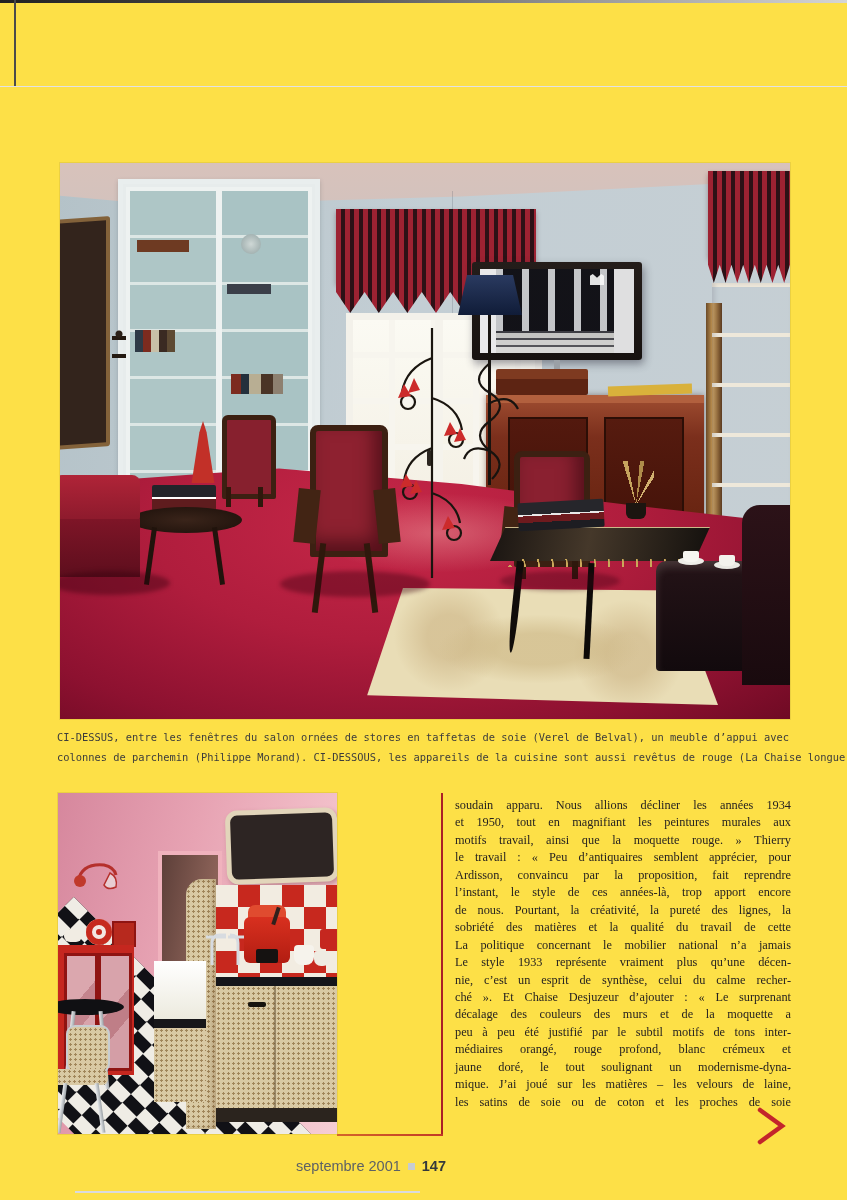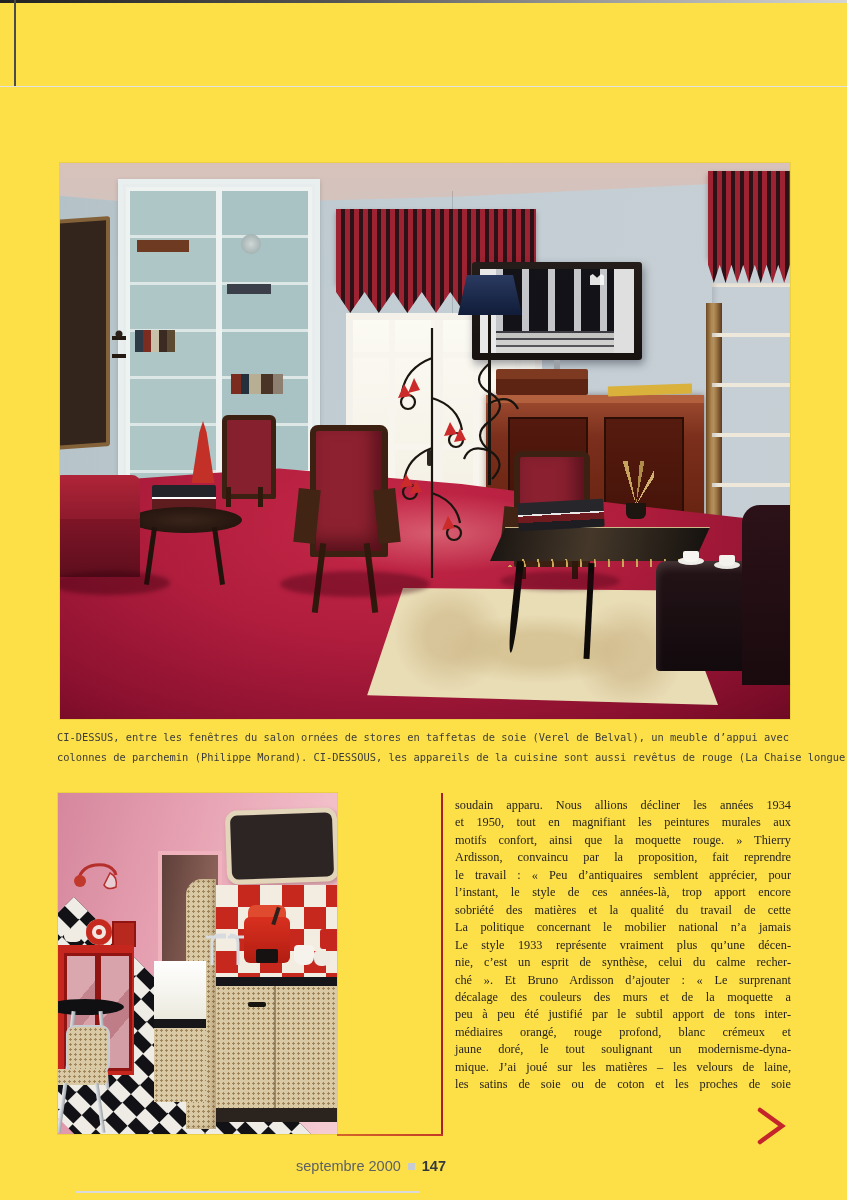--- a/index.html
+++ b/index.html
@@ -289,40 +289,41 @@
     <div class="abs" style="left:2px;top:290px;width:4px;height:50px;background:linear-gradient(90deg,#eceef0,#9aa0a5);transform:rotate(8deg);"></div>
     <div class="abs" style="left:40px;top:290px;width:4px;height:50px;background:linear-gradient(90deg,#eceef0,#9aa0a5);transform:rotate(-8deg);"></div>
   </div>
 
   <div id="column-rule-v" class="abs"></div>
   <div id="column-rule-h" class="abs"></div>
 
   <div id="article-column" class="abs">
       <div class="col-line">soudain apparu. Nous allions décliner les années 1934</div>
       <div class="col-line">et 1950, tout en magnifiant les peintures murales aux</div>
-      <div class="col-line">motifs confort, ainsi que la moquette rouge. » Thierry</div>
+      <div class="col-line">motifs travail, ainsi que la moquette rouge. » Thierry</div>
+      <div class="col-line">le travail : « Peu d’antiquaires semblent apprécier, pour</div>
       <div class="col-line">Ardisson, convaincu par la proposition, fait reprendre</div>
-      <div class="col-line">le travail : « Peu d’antiquaires semblent apprécier, pour</div>
       <div class="col-line">l’instant, le style de ces années-là, trop apport encore</div>
+      <div class="col-line">de nous. Pourtant, la créativité, la pureté des lignes, la</div>
       <div class="col-line">sobriété des matières et la qualité du travail de cette</div>
       <div class="col-line">La politique concernant le mobilier national n’a jamais</div>
       <div class="col-line">Le style 1933 représente vraiment plus qu’une décen-</div>
       <div class="col-line">nie, c’est un esprit de synthèse, celui du calme recher-</div>
-      <div class="col-line">ché ». Et Bruno Ardisson d’ajouter : « Le surprenant</div>
+      <div class="col-line">ché ». Et Chaise Desjuzeur d’ajouter : « Le surprenant</div>
       <div class="col-line">décalage des couleurs des murs et de la moquette a</div>
-      <div class="col-line">peu à peu été justifié par le subtil apport de tons inter-</div>
+      <div class="col-line">peu à peu été justifié par le subtil motifs de tons inter-</div>
       <div class="col-line">médiaires orangé, rouge profond, blanc crémeux et</div>
       <div class="col-line">jaune doré, le tout soulignant un modernisme-dyna-</div>
       <div class="col-line">mique. J’ai joué sur les matières – les velours de laine,</div>
       <div class="col-line">les satins de soie ou de coton et les proches de soie</div>
     </div>
 
   <svg class="abs" style="left:754px;top:1107px;" width="34" height="38" viewBox="0 0 34 38">
     <polyline points="6,3 28,19 6,35" fill="none" stroke="#c3252b" stroke-width="4.5" stroke-linecap="round" stroke-linejoin="miter"></polyline>
   </svg>
 
   <div id="footer" class="abs">
-    <span>septembre 2000</span>
+    <span>septembre 2001</span>
     <span class="sep"></span>
     <span class="pagenum">147</span>
   </div>
 
 </div>
 
 </body></html>

